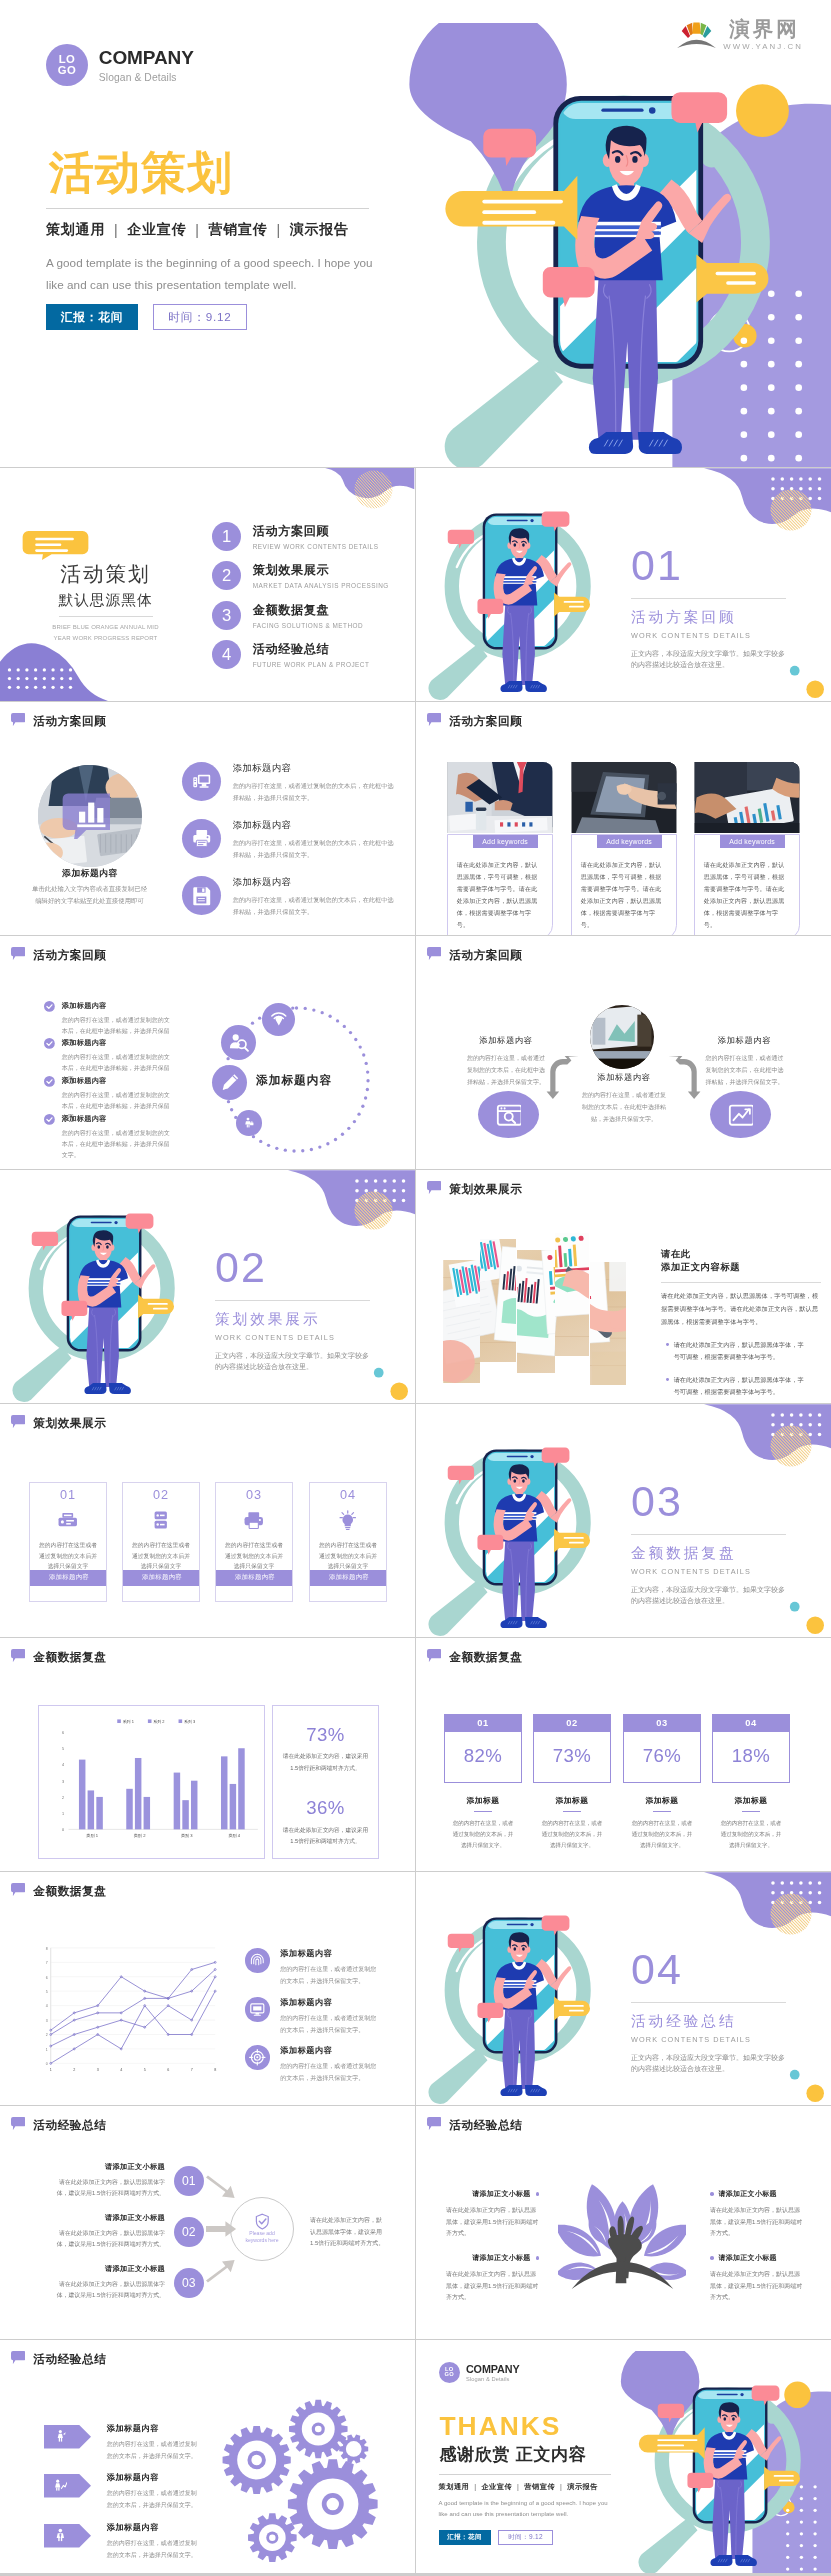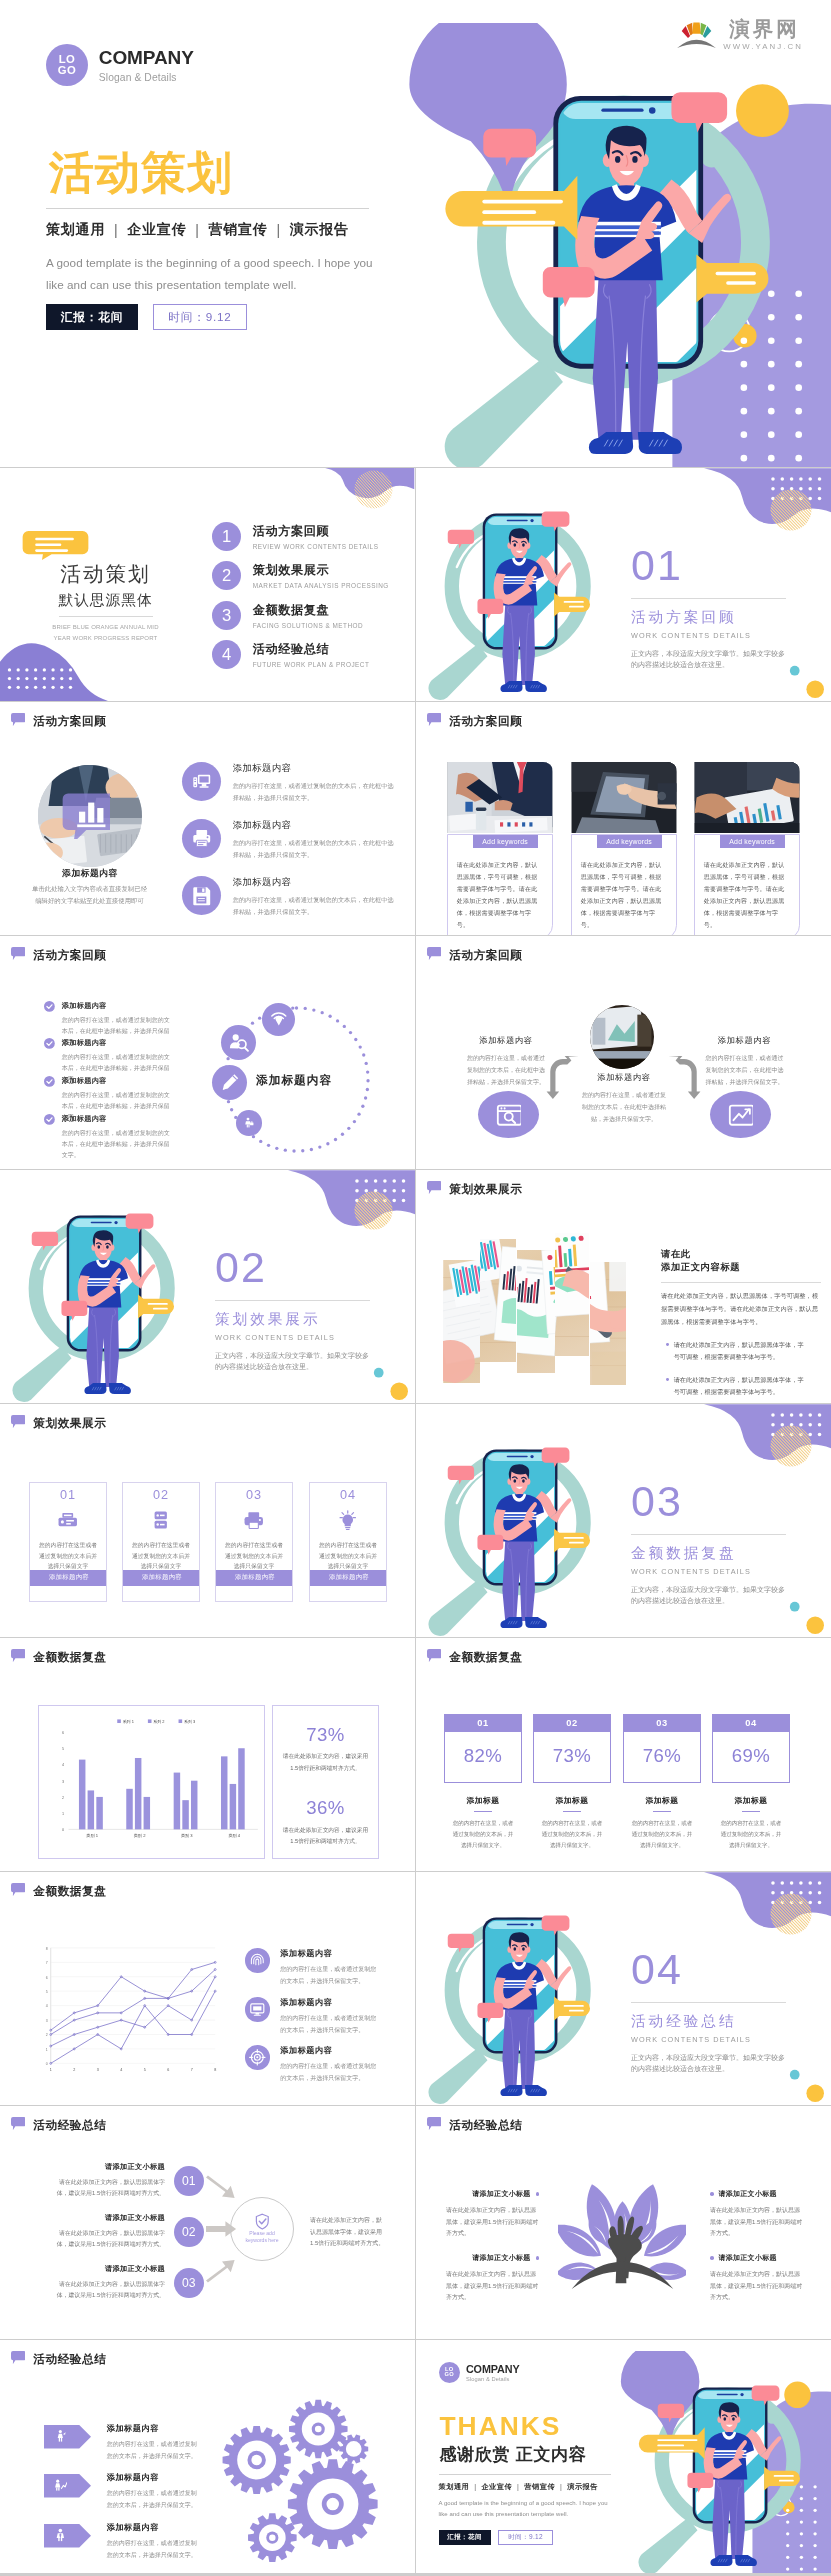--- a/index.html
+++ b/index.html
@@ -160,21 +160,21 @@
 .logo-circle{width:42px;height:42px;border-radius:50%;background:#9b8fdb;color:#fff;display:flex;flex-direction:column;align-items:center;justify-content:center;font-size:11.3px;font-weight:600;line-height:1.0;letter-spacing:0.4px;}
 .company{font-size:19px;font-weight:700;color:#2b2b2b;letter-spacing:-0.1px;line-height:1.12;}
 .slogan{font-size:10.3px;color:#9e9e9e;margin-top:2.9px;letter-spacing:0.1px;}
 .t-main{font-size:45px;font-weight:700;color:#fbc33e;letter-spacing:1px;line-height:1;margin-top:64px;margin-left:2.9px;}
 .t-sub{font-size:35px;font-weight:700;color:#2b2b2b;letter-spacing:1.2px;line-height:1.1;margin-top:15.7px;margin-left:2.9px;}
 .t-rule{height:1px;background:#d2d2d2;width:323px;margin-top:12.7px;}
 .t-tags{margin-top:12.7px;font-size:14px;font-weight:700;color:#2b2b2b;letter-spacing:0.8px;display:flex;align-items:center;gap:8.8px;}
 .t-tags i{font-style:normal;color:#6b6b6b;font-weight:400;}
 .t-en{margin-top:12.7px;font-size:11.7px;color:#8d8d8d;line-height:1.85;width:345px;letter-spacing:0.05px;}
 .t-badges{margin-top:8.8px;display:flex;gap:14.7px;align-items:center;}
-.badge-fill{background:#0f172a;color:#fff;font-size:11.7px;font-weight:700;padding:4.9px 14.7px;display:inline-block;letter-spacing:0.8px;line-height:1.35;}
+.badge-fill{background:#0369a1;color:#fff;font-size:11.7px;font-weight:700;padding:4.9px 14.7px;display:inline-block;letter-spacing:0.8px;line-height:1.35;}
 .badge-out{border:1px solid #9b8fdb;color:#7c72c6;font-size:11.7px;padding:3.9px 14.7px;display:inline-block;letter-spacing:0.8px;line-height:1.35;}
 .thanks-main{font-size:51px;letter-spacing:2px;font-weight:700;}
 .wm{position:absolute;right:28px;top:18.6px;display:flex;align-items:flex-start;gap:6.9px;}
 .wm-txt{display:flex;flex-direction:column;align-items:flex-start;}
 .wm-name{font-size:20.6px;color:#9b9b9b;font-weight:700;letter-spacing:2.9px;line-height:1;margin-left:6px;}
 .wm-url{font-size:7.8px;color:#a5a5a5;letter-spacing:2.1px;margin-top:2.9px;}
 
 </style>
 </head>
 <body>
@@ -2012,21 +2012,21 @@
   </div>
   <div class="s33-card" style="left:207px">
     <div class="s33-hd">03</div>
     <div class="s33-v">76%</div>
     <div class="s33-t">添加标题</div>
     <div class="s33-hr"></div>
     <div class="s33-b">您的内容打在这里，或者通过复制您的文本后，并选择只保留文字。</div>
   </div>
   <div class="s33-card" style="left:296px">
     <div class="s33-hd">04</div>
-    <div class="s33-v">69%</div>
+    <div class="s33-v">18%</div>
     <div class="s33-t">添加标题</div>
     <div class="s33-hr"></div>
     <div class="s33-b">您的内容打在这里，或者通过复制您的文本后，并选择只保留文字。</div>
   </div>
 </div>
     </div>
 <div class="row">
       <div class="slide half">
   <div class="shdr">
     <svg width="14.7" height="13.7" viewBox="0 0 15 14">

